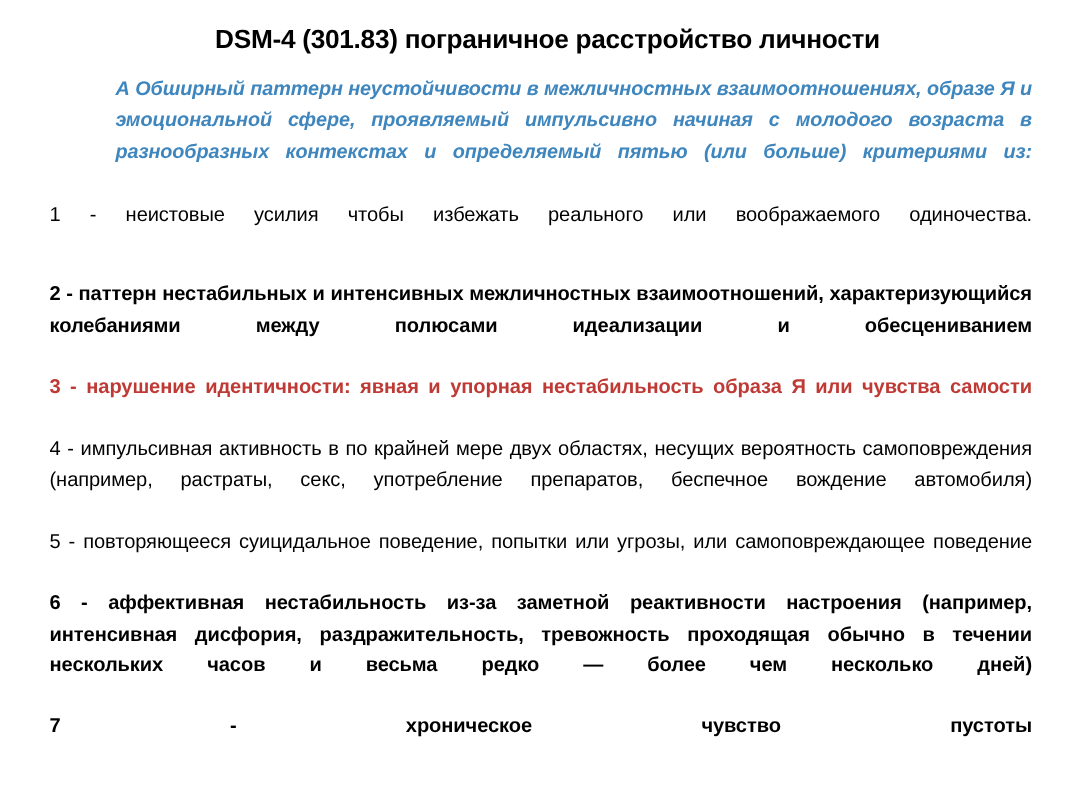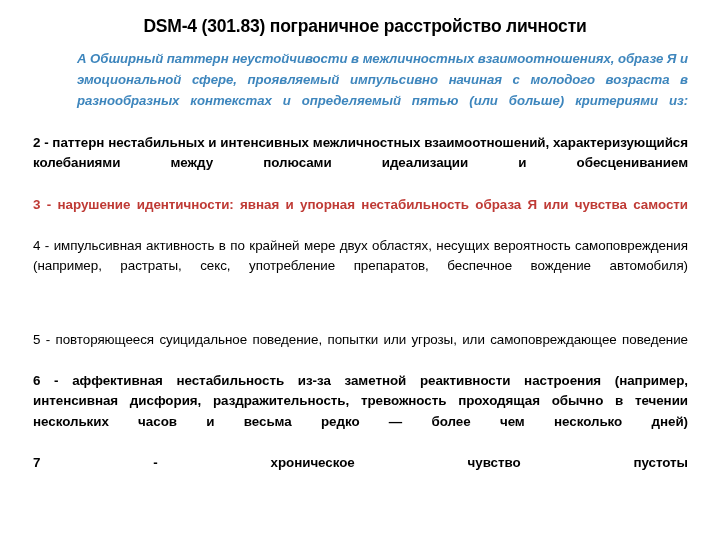--- a/index.html
+++ b/index.html
@@ -99,23 +99,24 @@
 
 <div id="slide" style="background: rgb(255, 255, 255);">
 
   <div class="slide-title" style="color: rgb(0, 0, 0);">DSM-4 (301.83) пограничное расстройство личности</div>
 
   <div class="body-block">
 
     <p class="para intro" style="color: rgb(62, 134, 189);">А Обширный паттерн неустойчивости в межличностных взаимоотношениях, образе Я и эмоциональной сфере, проявляемый импульсивно начиная с молодого возраста в разнообразных контекстах и определяемый пятью (или больше) критериями из:</p>
 
     <div id="criteria-list">
-        <p class="para strong" style="color: rgb(0, 0, 0);">2 - паттерн нестабильных и интенсивных межличностных взаимоотношений, характеризующийся колебаниями между полюсами идеализации и обесцениванием</p>
+        <p class="para normal" style="color: rgb(0, 0, 0);">1 - неистовые усилия чтобы избежать реального или воображаемого одиночества.</p>
+        <p class="para strong" style="color: rgb(0, 0, 0); margin-top: 12px;">2 - паттерн нестабильных и интенсивных межличностных взаимоотношений, характеризующийся колебаниями между полюсами идеализации и обесцениванием</p>
         <p class="para accent-red" style="color: rgb(191, 58, 53);">3 - нарушение идентичности: явная и упорная нестабильность образа Я или чувства самости</p>
         <p class="para normal" style="color: rgb(0, 0, 0);">4 - импульсивная активность в по крайней мере двух областях, несущих вероятность самоповреждения (например, растраты, секс, употребление препаратов, беспечное вождение автомобиля)</p>
-        <p class="para normal" style="color: rgb(0, 0, 0); margin-top: 32px;">5 - повторяющееся суицидальное поведение, попытки или угрозы, или самоповреждающее поведение</p>
+        <p class="para normal" style="color: rgb(0, 0, 0);">5 - повторяющееся суицидальное поведение, попытки или угрозы, или самоповреждающее поведение</p>
         <p class="para strong" style="color: rgb(0, 0, 0);">6 - аффективная нестабильность из-за заметной реактивности настроения (например, интенсивная дисфория, раздражительность, тревожность проходящая обычно в течении нескольких часов и весьма редко — более чем несколько дней)</p>
         <p class="para strong" style="color: rgb(0, 0, 0);">7 - хроническое чувство пустоты</p>
       </div>
 
   </div>
 
 </div>
 
 </body></html>

